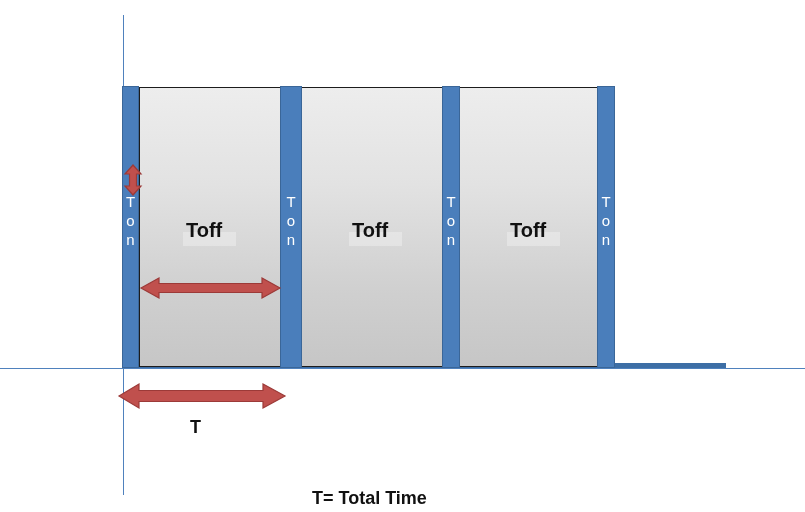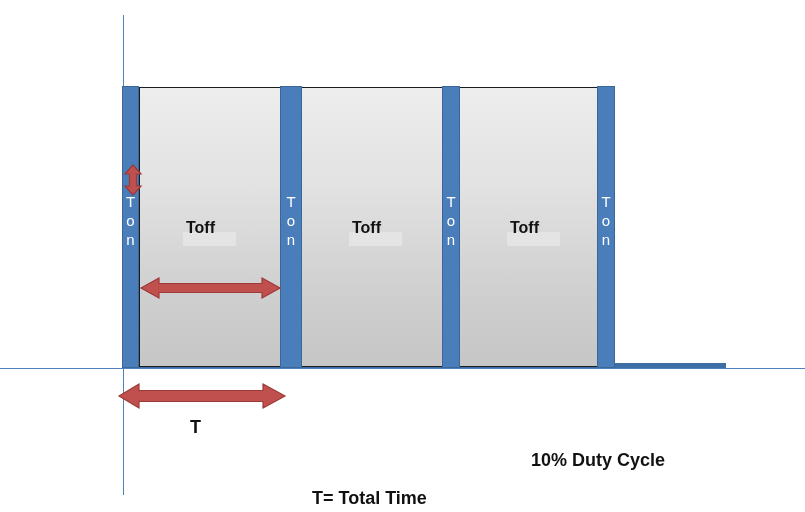--- a/index.html
+++ b/index.html
@@ -71,21 +71,21 @@
     position: absolute;
     top: 87px;
     height: 280px;
     background: linear-gradient(to bottom, #ededed 0%, #e2e2e2 35%, #d0d0d0 72%, #c6c6c6 100%);
     border: 1px solid #1c1c1c;
     box-sizing: border-box;
   }
   .toff-label {
     position: absolute;
     color: #111111;
-    font-size: 16px;
+    font-size: 20px;
     font-weight: 600;
     white-space: nowrap;
   }
   .toff-underbox {
     position: absolute;
     background: rgba(255,255,255,0.30);
   }
 
   
   .arrow-h {
@@ -185,17 +185,16 @@
   </div>
 
   <div class="t-label" style="left:190px; top:417px;">T</div>
 
   <div class="legend" style="left:312px; top:436px;">
     <div>T= Total Time</div>
     
     
   </div>
 
-  <div class="duty" style="left:531px; top:450px;">10% Duty Cycle</div>
 
   <div class="corner-artifact"></div>
 
 </div>
 
 </body></html>

